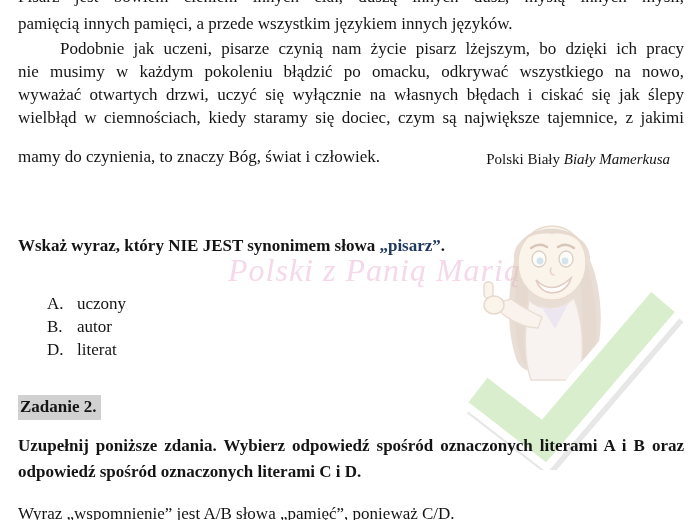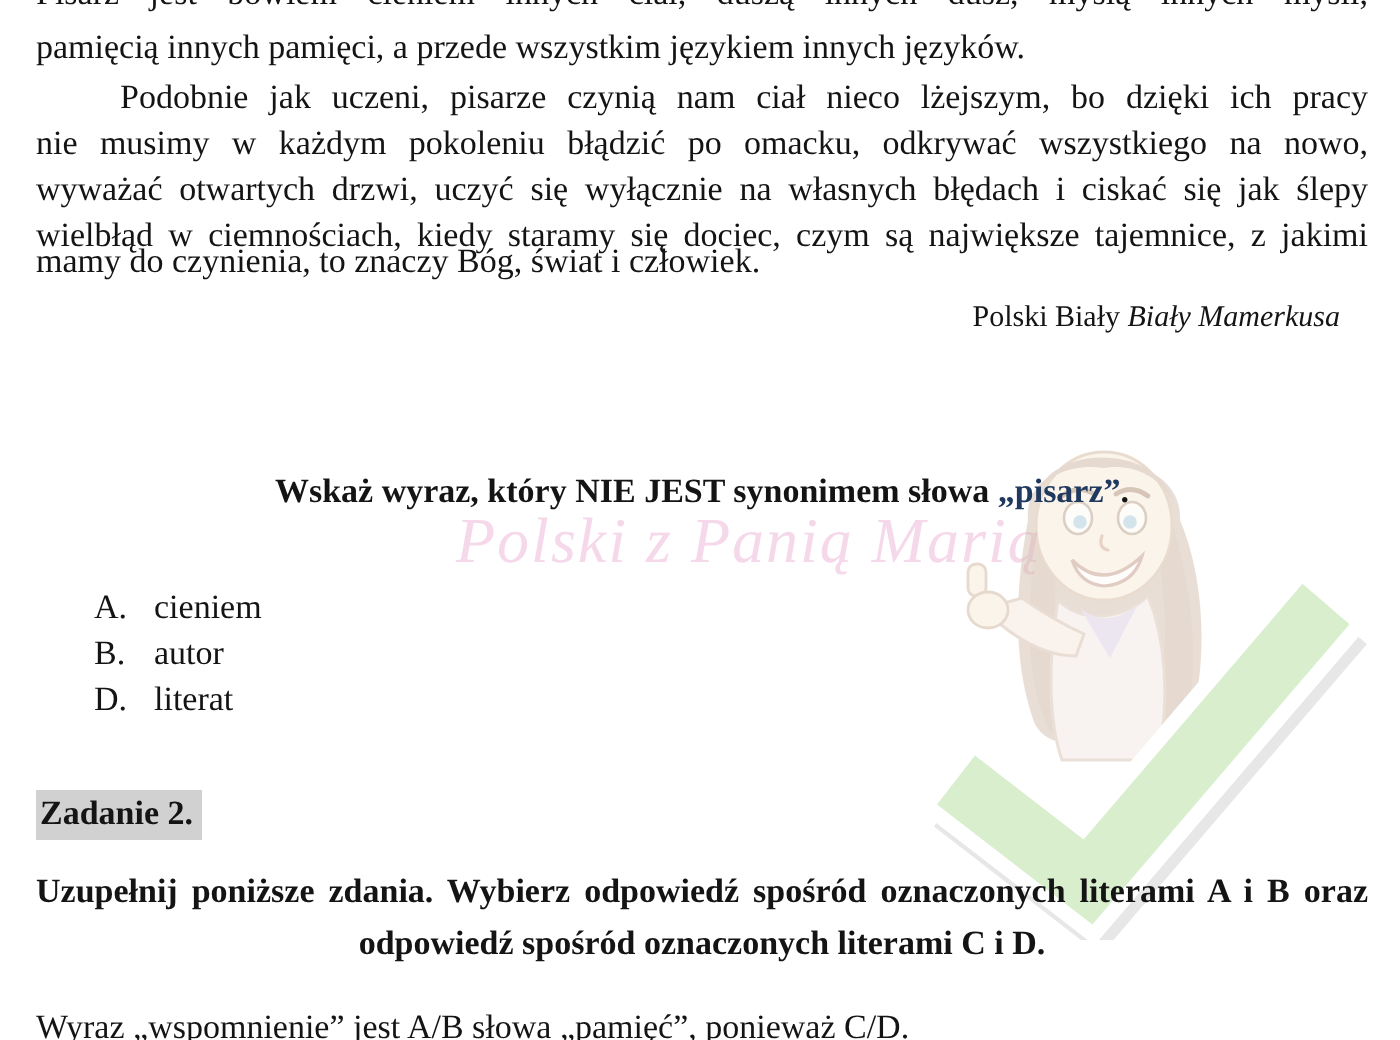--- a/index.html
+++ b/index.html
@@ -9,21 +9,21 @@
     --wm:#f5d9ea;
   }
   html,body{margin:0;padding:0;background:#ffffff;}
   .page{
     position:relative;width:700px;height:520px;background:#ffffff;overflow:hidden;
     font-family:"Liberation Serif","DejaVu Serif",serif;
     font-size:17px;line-height:23px;color:var(--text);
   }
   .abs{position:absolute;left:18px;width:666px;}
   .jline{text-align:justify;text-align-last:justify;}
-  .b{font-weight:bold;text-align:center;}
+  .b{font-weight:bold;}
   .indent1{padding-left:42px;box-sizing:border-box;}
   .attribution{text-align:right;font-size:15px;padding-right:14px;box-sizing:border-box;}
   .attribution .src{font-style:italic;}
   .heading-hl{display:inline-block;background:var(--hl);padding:0 4px 2px 2px;font-weight:bold;}
   .term{color:var(--navy);font-weight:bold;}
   .opts{padding-left:29px;box-sizing:border-box;}
   .opt-row{height:23px;}
   .opt-letter{display:inline-block;width:30px;}
   .bottom-clip{white-space:nowrap;}
   
@@ -85,38 +85,38 @@
       </g>
     </svg>
   </div>
 
   <div class="content">
 
     <div class="abs jline" style="top:-15px;">Pisarz jest bowiem cieniem innych ciał, duszą innych dusz, myślą innych myśli,</div>
 
     <div class="abs" style="top:12px;">pamięcią innych pamięci, a przede wszystkim językiem innych języków.</div>
 
-    <div class="abs jline indent1" style="top:37px;">Podobnie jak uczeni, pisarze czynią nam ciał nieco lżejszym, bo dzięki ich pracy</div>
+    <div class="abs jline indent1" style="top:37px;">Podobnie jak uczeni, pisarze czynią nam życie pisarz lżejszym, bo dzięki ich pracy</div>
     <div class="abs jline" style="top:83px;">wyważać otwartych drzwi, uczyć się wyłącznie na własnych błędach i ciskać się jak ślepy</div>
     <div class="abs jline" style="top:60px;">nie musimy w każdym pokoleniu błądzić po omacku, odkrywać wszystkiego na nowo,</div>
     <div class="abs jline" style="top:106px;">wielbłąd w ciemnościach, kiedy staramy się dociec, czym są największe tajemnice, z jakimi</div>
-    <div class="abs" style="top:119px;">mamy do czynienia, to znaczy Bóg, świat i człowiek.</div>
+    <div class="abs" style="top:145px;">mamy do czynienia, to znaczy Bóg, świat i człowiek.</div>
 
     <div class="abs attribution" style="top:148px;">
       <span>Polski Biały </span><span class="src">Biały Mamerkusa</span>
     </div>
 
 
     <div class="abs b" style="top:234px;">
       <span>Wskaż wyraz, który NIE JEST synonimem słowa </span><span class="term">„pisarz”</span><span>.</span>
     </div>
 
     <div class="abs opts" style="top:292px;">
       <div class="opt-row">
-        <span class="opt-letter">A.</span><span>cieniem</span>
+        <span class="opt-letter">A.</span><span>uczony</span>
       </div>
       <div class="opt-row">
         <span class="opt-letter">B.</span><span>autor</span>
       </div>
       <div class="opt-row">
         <span class="opt-letter">D.</span><span>literat</span>
       </div>
     </div>
 
     <div class="abs" style="top:395px;">

